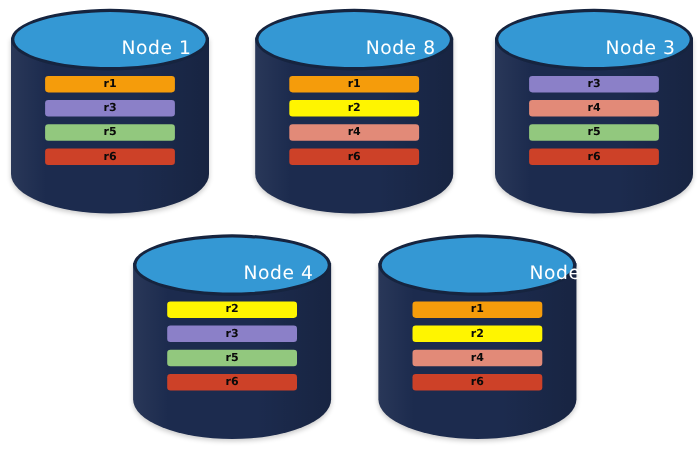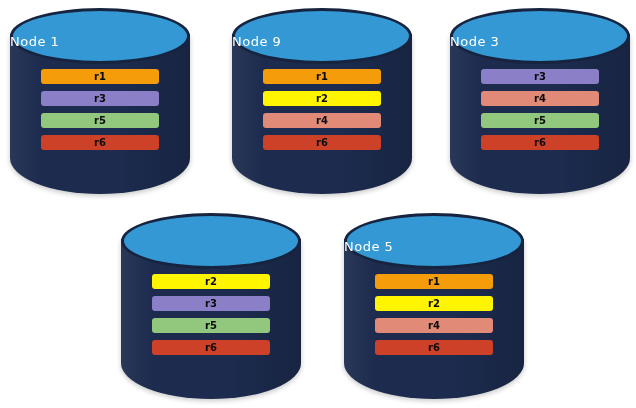--- a/index.html
+++ b/index.html
@@ -66,23 +66,23 @@
     background: #3498d4;
     border: 3px solid #16243f;
     box-sizing: border-box;
   }
 
   .node-label {
     position: absolute;
     left: 0;
     right: 16px;
     top: 26px;
-    text-align: left;
+    text-align: right;
     color: #ffffff;
-    font-size: 13px;
+    font-size: 17px;
     letter-spacing: 0.5px;
     font-family: "DejaVu Sans", "Liberation Sans", sans-serif;
     white-space: nowrap;
   }
 
   
   .replica-list {
     position: absolute;
     left: 31px;
     top: 61px;
@@ -114,21 +114,21 @@
       <div class="replica-list">
         <div class="replica" style="background: rgb(245, 156, 11); color: rgb(10, 10, 10);">r1</div>
         <div class="replica" style="background: rgb(139, 128, 200); color: rgb(10, 10, 10);">r3</div>
         <div class="replica" style="background: rgb(146, 200, 126); color: rgb(10, 10, 10);">r5</div>
         <div class="replica" style="background: rgb(205, 65, 40); color: rgb(10, 10, 10);">r6</div>
       </div>
     </div>
     <div class="node" style="left: 232px; top: 8px;">
       <div class="node-body" style="background: rgb(28, 43, 78);"></div>
       <div class="node-top" style="background: rgb(52, 152, 212);"></div>
-      <div class="node-label" style="color: rgb(255, 255, 255);">Node  9</div>
+      <div class="node-label" style="color: rgb(255, 255, 255);">Node  8</div>
       <div class="replica-list">
         <div class="replica" style="background: rgb(245, 156, 11); color: rgb(10, 10, 10);">r1</div>
         <div class="replica" style="background: rgb(255, 245, 0); color: rgb(10, 10, 10);">r2</div>
         <div class="replica" style="background: rgb(226, 138, 120); color: rgb(10, 10, 10);">r4</div>
         <div class="replica" style="background: rgb(205, 65, 40); color: rgb(10, 10, 10);">r6</div>
       </div>
     </div>
     <div class="node" style="left: 450px; top: 8px;">
       <div class="node-body" style="background: rgb(28, 43, 78);"></div>
       <div class="node-top" style="background: rgb(52, 152, 212);"></div>
@@ -136,20 +136,21 @@
       <div class="replica-list">
         <div class="replica" style="background: rgb(139, 128, 200); color: rgb(10, 10, 10);">r3</div>
         <div class="replica" style="background: rgb(226, 138, 120); color: rgb(10, 10, 10);">r4</div>
         <div class="replica" style="background: rgb(146, 200, 126); color: rgb(10, 10, 10);">r5</div>
         <div class="replica" style="background: rgb(205, 65, 40); color: rgb(10, 10, 10);">r6</div>
       </div>
     </div>
     <div class="node" style="left: 121px; top: 213px;">
       <div class="node-body" style="background: rgb(28, 43, 78);"></div>
       <div class="node-top" style="background: rgb(52, 152, 212);"></div>
+      <div class="node-label" style="color: rgb(255, 255, 255);">Node  4</div>
       <div class="replica-list">
         <div class="replica" style="background: rgb(255, 245, 0); color: rgb(10, 10, 10);">r2</div>
         <div class="replica" style="background: rgb(139, 128, 200); color: rgb(10, 10, 10);">r3</div>
         <div class="replica" style="background: rgb(146, 200, 126); color: rgb(10, 10, 10);">r5</div>
         <div class="replica" style="background: rgb(205, 65, 40); color: rgb(10, 10, 10);">r6</div>
       </div>
     </div>
     <div class="node" style="left: 344px; top: 213px; padding-left: 37px;">
       <div class="node-body" style="background: rgb(28, 43, 78);"></div>
       <div class="node-top" style="background: rgb(52, 152, 212);"></div>

